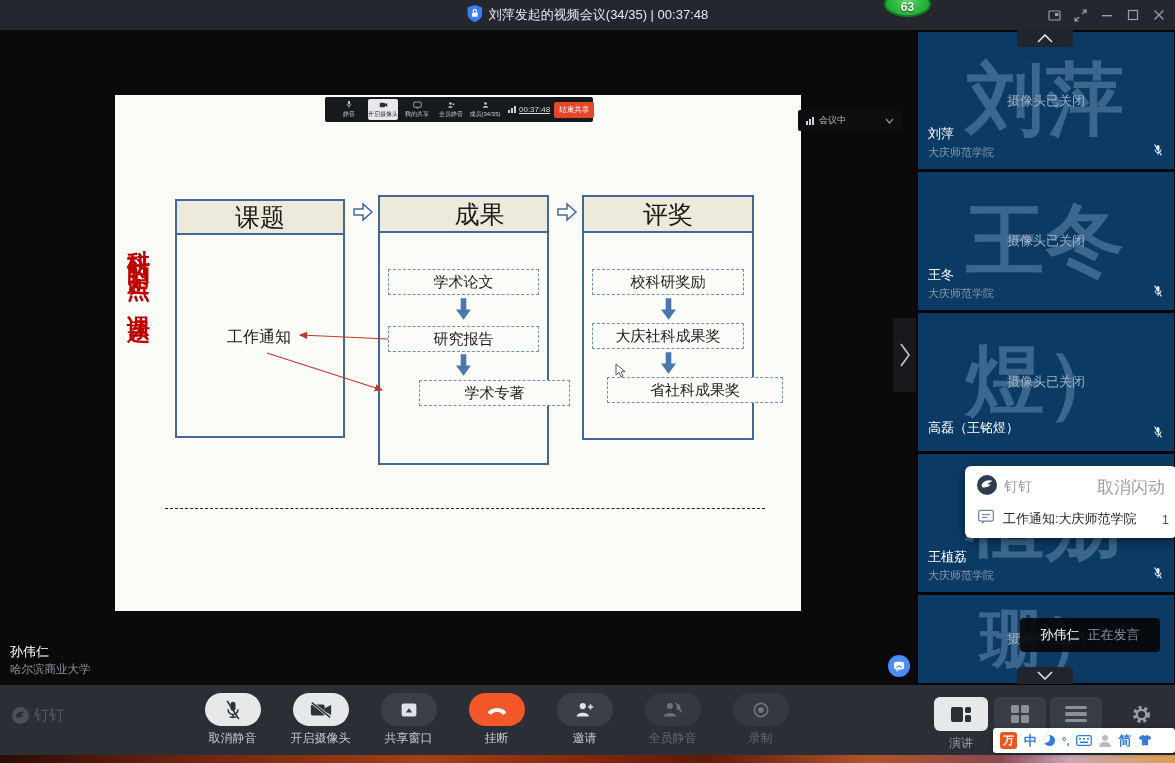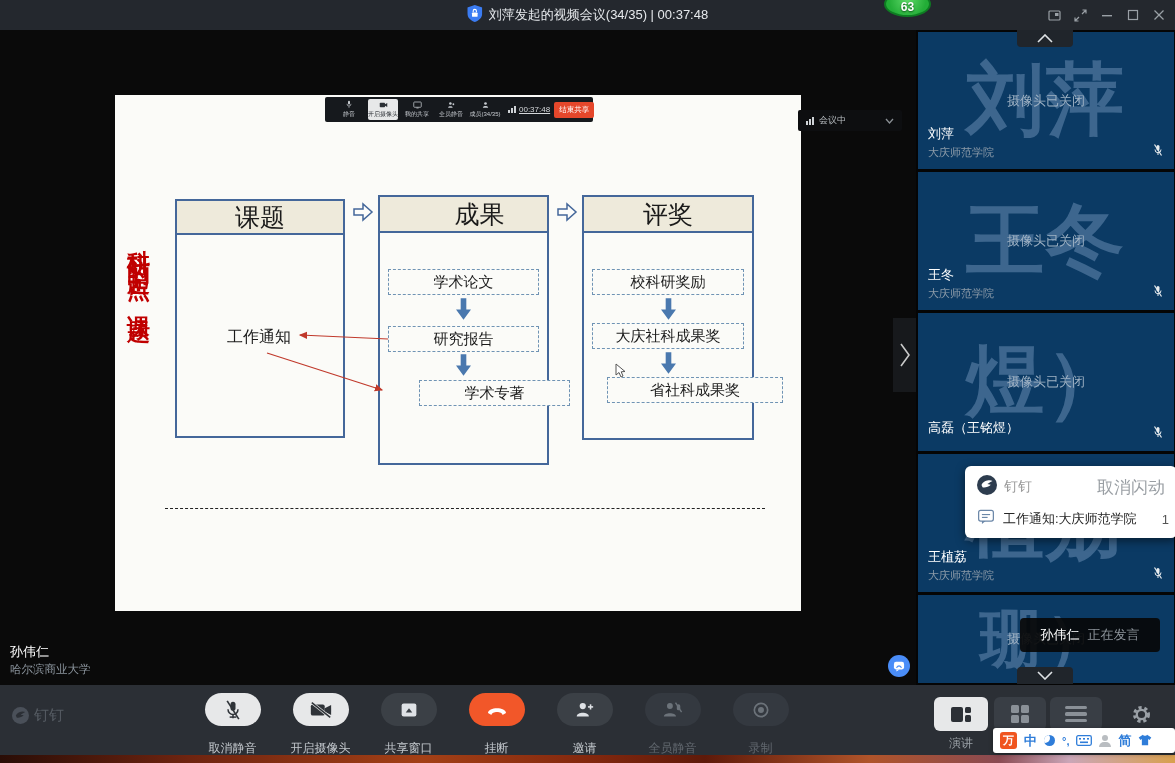--- a/index.html
+++ b/index.html
@@ -94,21 +94,21 @@
 
   
   .toolbar { position:absolute; left:0; top:685px; width:1175px; height:70px; background:#2b2f35; z-index:10; }
   .brand { position:absolute; left:12px; top:21px; display:flex; align-items:center; gap:5px; }
   .brand .btxt { color:#565c63; font-size:15px; }
   .btn-row { position:absolute; left:204px; top:8px; display:flex; gap:31px; }
   .tbtn { width:57px; display:flex; flex-direction:column; align-items:center; }
   .pill { width:56px; height:33px; border-radius:17px; display:flex; align-items:center; justify-content:center; }
   .pill.light { background:#e7e8e9; } .pill.dark { background:#3b4046; }
   .pill.orange { background:#f25729; } .pill.disabled { background:#343940; }
-  .tlabel { margin-top:14px; font-size:12px; color:#c3c8cd; white-space:nowrap; }
+  .tlabel { margin-top:4px; font-size:12px; color:#c3c8cd; white-space:nowrap; }
   .tlabel.dim { color:#62686f; }
   .viewbtn { position:absolute; top:12px; height:34px; border-radius:6px; display:flex; align-items:center; justify-content:center; }
   .viewlabel { position:absolute; top:50px; width:54px; text-align:center; font-size:12px; color:#9aa0a6; }
 
   
   .sv-icon { position:relative; width:20px; height:15px; }
   .sv-icon .l { position:absolute; left:0; top:0; width:12px; height:15px; background:#2c3036; border-radius:2px; }
   .sv-icon .r1 { position:absolute; right:0; top:0; width:6px; height:6.5px; background:#2c3036; border-radius:1.5px; }
   .sv-icon .r2 { position:absolute; right:0; bottom:0; width:6px; height:6.5px; background:#2c3036; border-radius:1.5px; }
   .grid-icon { display:grid; grid-template-columns:8px 8px; grid-gap:2px; }

